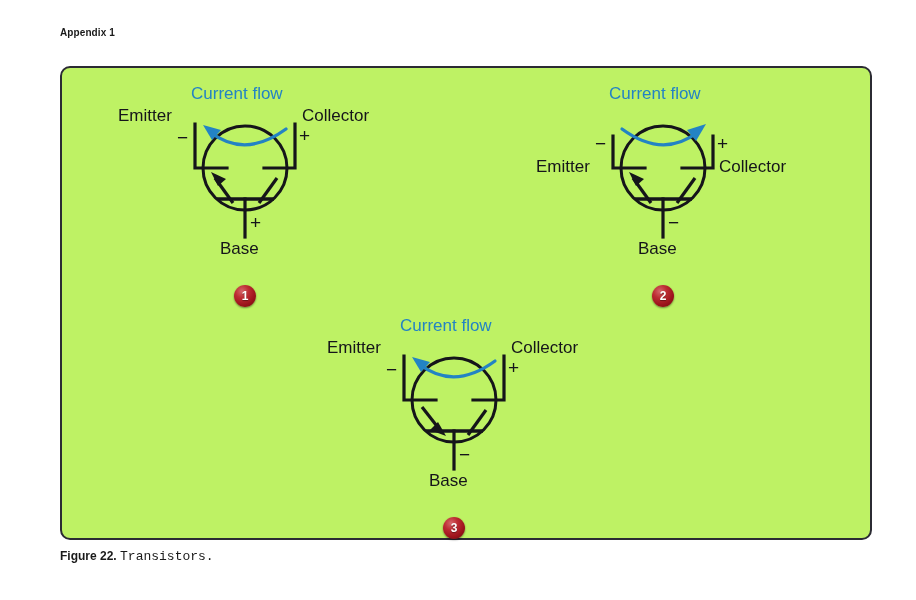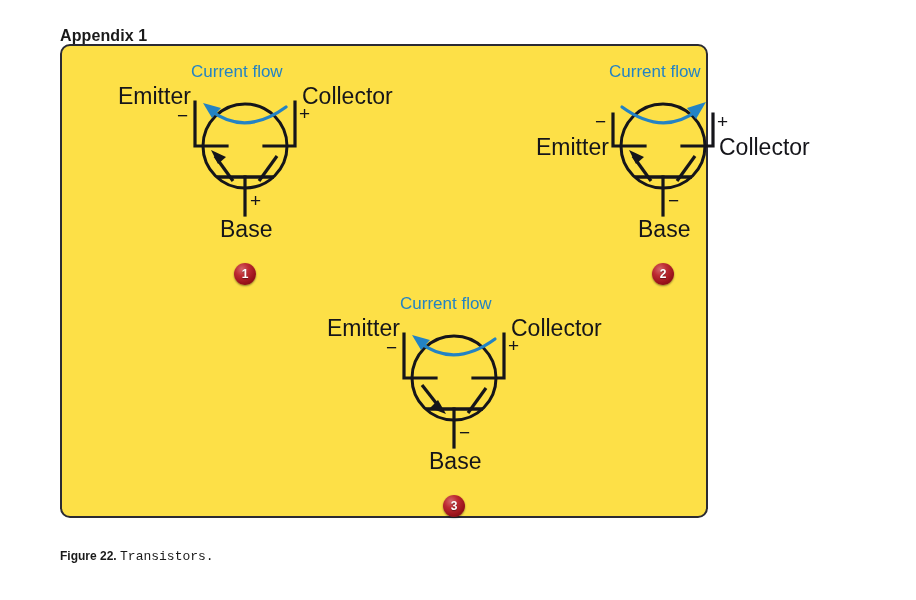--- a/index.html
+++ b/index.html
@@ -13,37 +13,37 @@
     font-family: "Liberation Sans", sans-serif;
     overflow: hidden;
     position: relative;
   }
 
   
   #appendix-title {
     position: absolute;
     left: 60px;
     top: 27px;
-    font-size: 16px;
+    font-size: 10px;
     font-weight: bold;
     color: #1a1a1a;
     letter-spacing: 0.1px;
   }
 
   
   #figure-panel {
     position: absolute;
     left: 60px;
-    top: 44px;
-    width: 648px;
+    top: 66px;
+    width: 812px;
     height: 474px;
     box-sizing: border-box;
     border: 2px solid #2b2b33;
     border-radius: 10px;
-    background: #fde047;
+    background: #bef264;
   }
 
   .diagram {
     position: absolute;
     width: 300px;
     height: 240px;
   }
   #diagram-1 { left: 45px;  top: 6px; }
   #diagram-2 { left: 463px; top: 6px; }
   #diagram-3 { left: 254px; top: 238px; }
@@ -52,21 +52,21 @@
     position: absolute;
     left: 0;
     top: 0;
     overflow: visible;
   }
 
   
   .lbl {
     position: absolute;
     font-family: "Liberation Sans", sans-serif;
-    font-size: 23px;
+    font-size: 17px;
     color: #15151a;
     white-space: nowrap;
     line-height: 1;
   }
   .lbl-current {
     font-size: 17px;
     color: #2383c4;
   }
   .sign {
     position: absolute;

